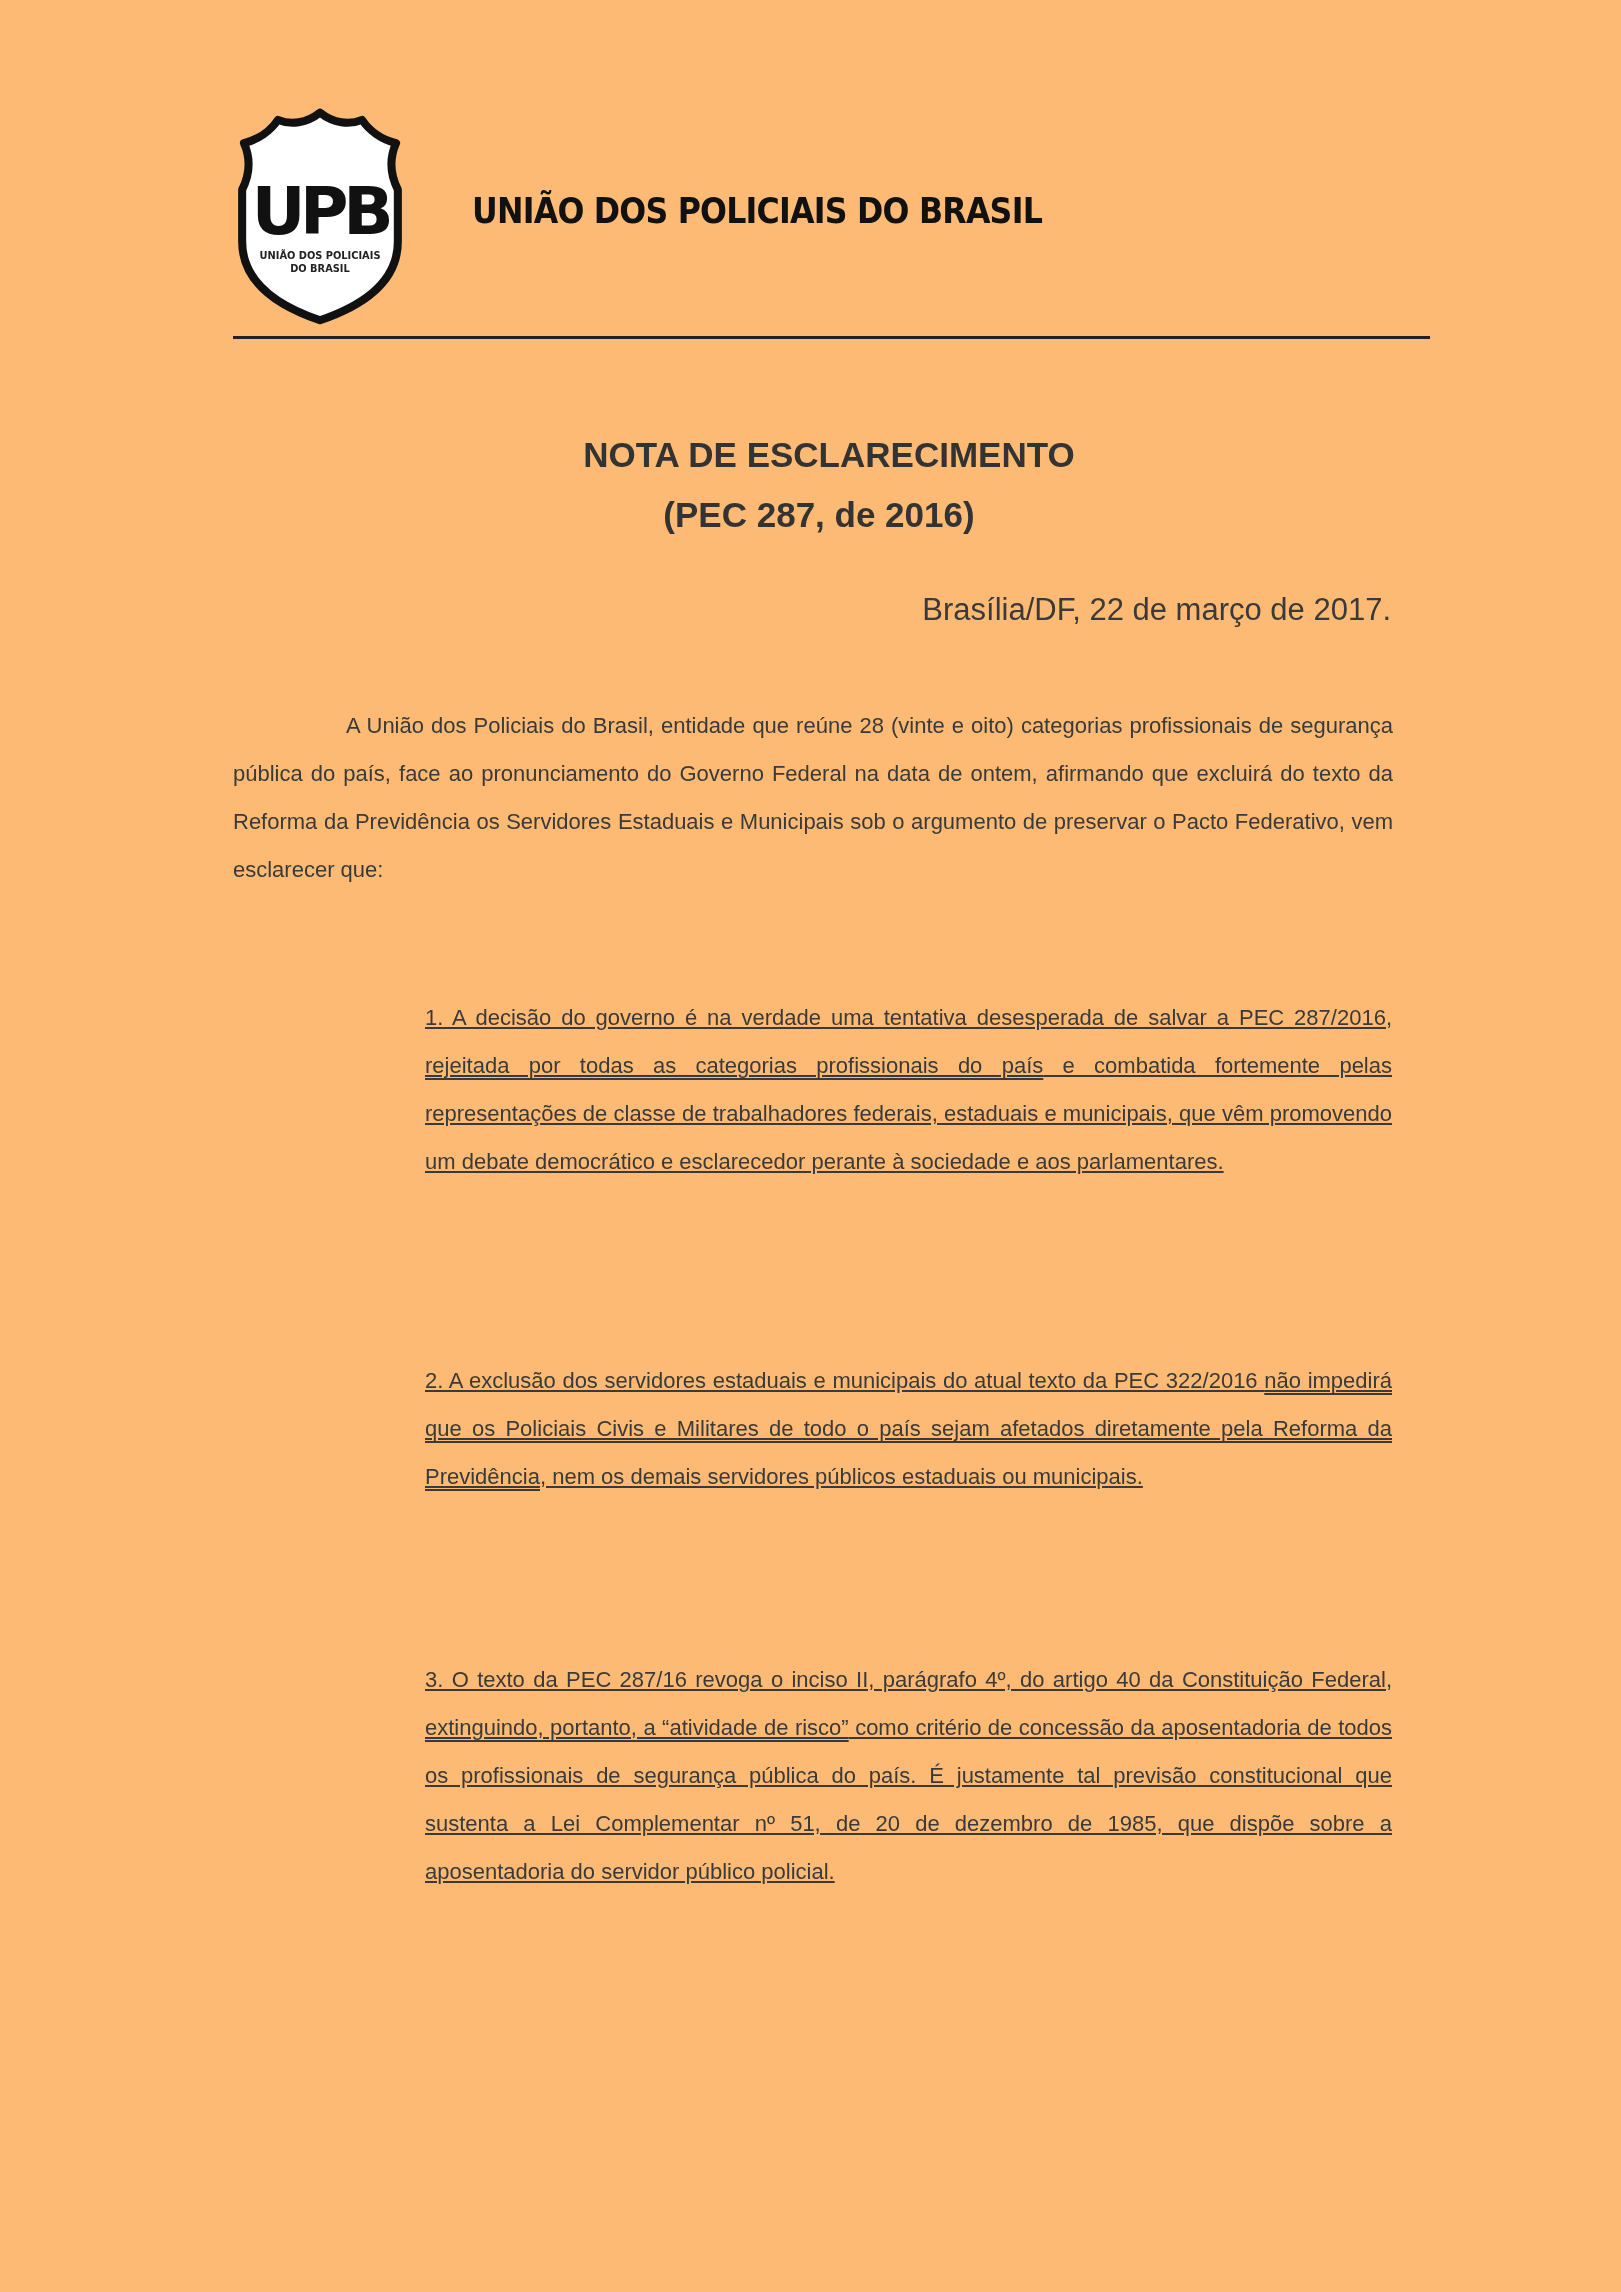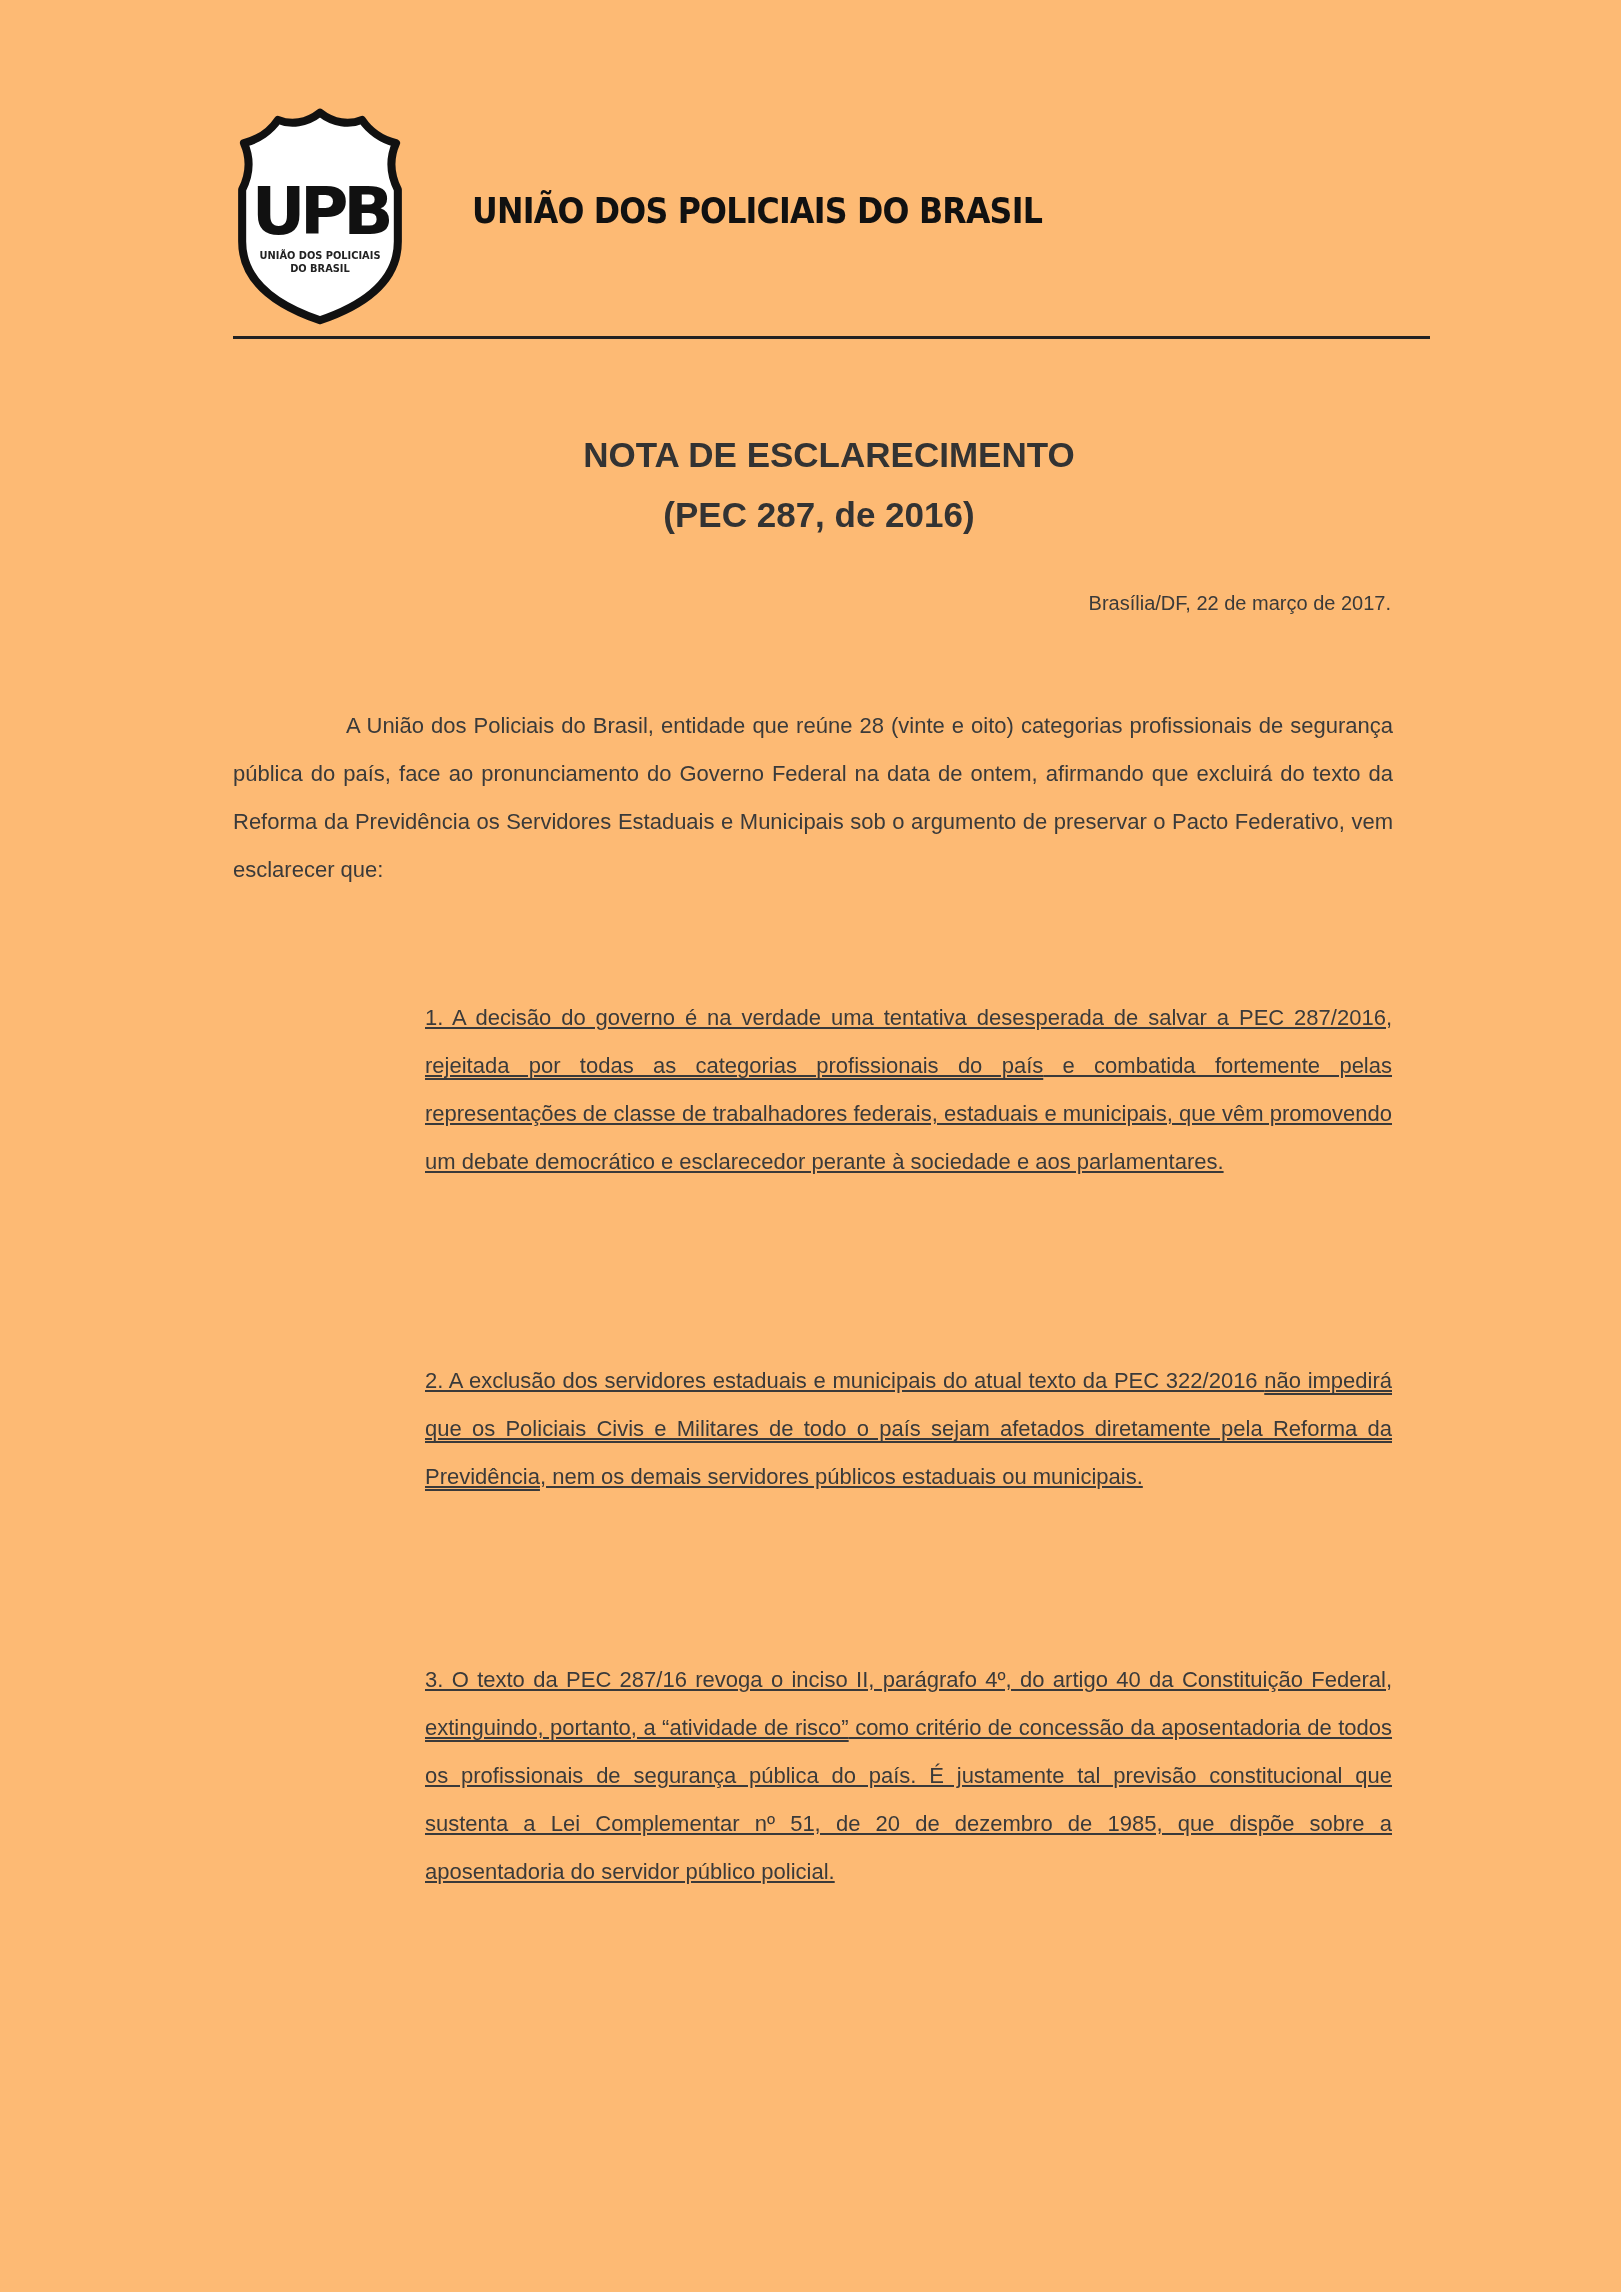--- a/index.html
+++ b/index.html
@@ -7,21 +7,21 @@
   .page { position: absolute; left: 0; top: 0; width: 1622px; height: 2293px; background: #fdba74; }
 
   .logo { position: absolute; left: 235px; top: 107px; width: 170px; height: 219px; }
   .org-title { position: absolute; left: 472px; top: 190px; font-family: "DejaVu Sans", sans-serif; font-weight: bold; font-size: 36px; color: #111; letter-spacing: -0.9px; transform: scaleX(0.88); transform-origin: left top; white-space: nowrap; }
   .header-rule { position: absolute; left: 233px; top: 336px; width: 1197px; height: 2.7px; background: #222; }
 
   .note-title { position: absolute; left: 0; width: 1622px; text-align: center; font-family: "Liberation Sans", sans-serif; font-weight: bold; font-size: 35px; color: #333; line-height: 43px; }
   .note-title.l1 { top: 433px; margin-left: 18px; }
   .note-title.l2 { top: 493px; padding-left: 8px; }
 
-  .dateline { position: absolute; right: 231px; top: 592px; font-family: "Liberation Sans", sans-serif; font-size: 20px; color: #3a3a3a; white-space: nowrap; }
+  .dateline { position: absolute; right: 231px; top: 592px; font-family: "Liberation Sans", sans-serif; font-size: 31px; color: #3a3a3a; white-space: nowrap; }
 
   .text { font-family: "Liberation Sans", sans-serif; font-size: 22px; color: #3a3a3a; line-height: 48px; text-align: justify; }
   .intro { position: absolute; left: 233px; top: 702px; width: 1160px; text-indent: 113px; }
   .item { position: absolute; left: 425px; width: 967px; text-decoration: underline; }
   .item.i1 { top: 994px; }
   .item.i2 { top: 1357px; }
   .item.i3 { top: 1656px; }
   .u { text-decoration: underline; text-decoration-thickness: 1.8px; text-underline-offset: 4.5px; }
 </style>
 </head>

